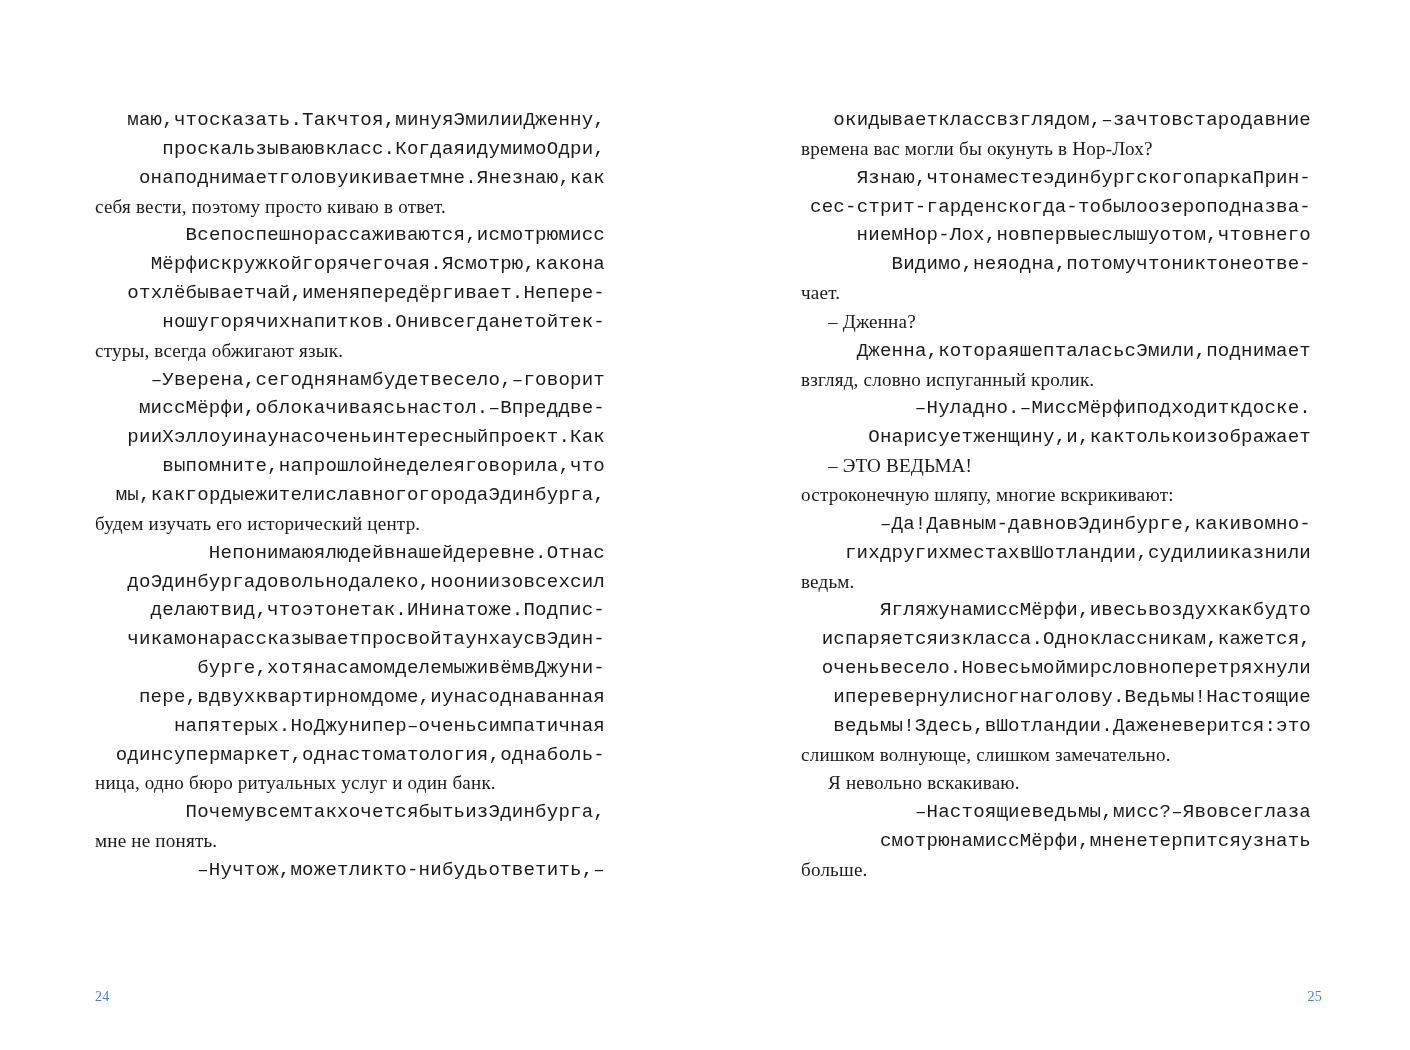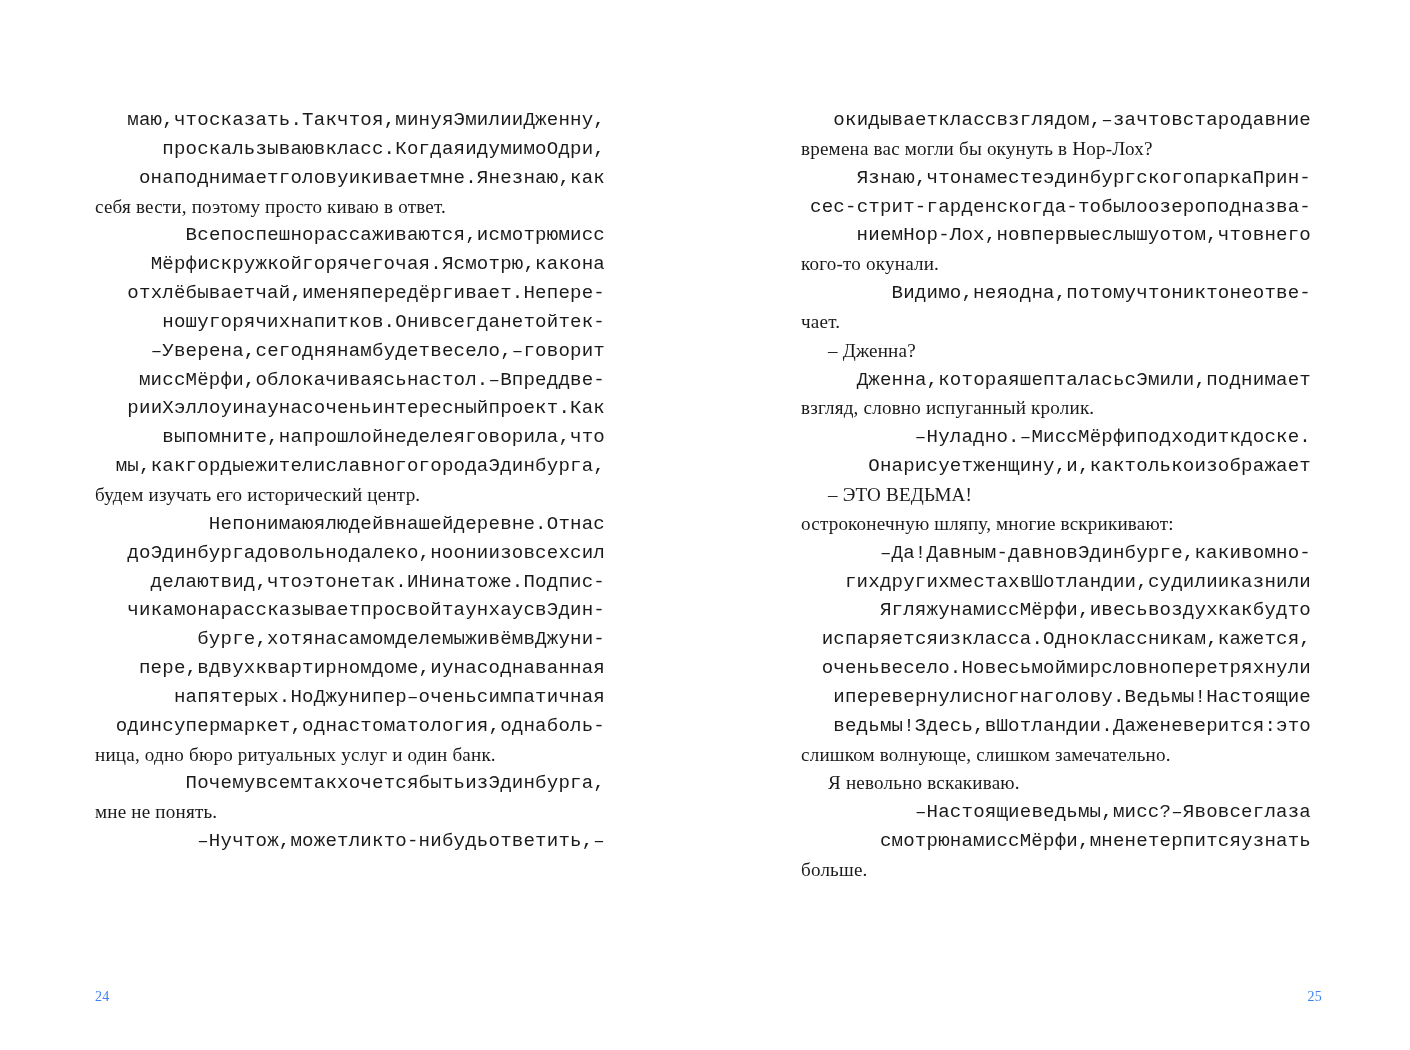--- a/index.html
+++ b/index.html
@@ -80,20 +80,21 @@
   <div class="page page-left">
     <div class="text-column" id="left-column">
         <div class="line just"><span class="w">маю,</span><span class="w">что</span><span class="w">сказать.</span><span class="w">Так</span><span class="w">что</span><span class="w">я,</span><span class="w">минуя</span><span class="w">Эмили</span><span class="w">и</span><span class="w">Дженну,</span></div>
         <div class="line just"><span class="w">проскальзываю</span><span class="w">в</span><span class="w">класс.</span><span class="w">Когда</span><span class="w">я</span><span class="w">иду</span><span class="w">мимо</span><span class="w">Одри,</span></div>
         <div class="line just"><span class="w">она</span><span class="w">поднимает</span><span class="w">голову</span><span class="w">и</span><span class="w">кивает</span><span class="w">мне.</span><span class="w">Я</span><span class="w">не</span><span class="w">знаю,</span><span class="w">как</span></div>
         <div class="line">себя вести, поэтому просто киваю в ответ.</div>
         <div class="line just indent"><span class="w">Все</span><span class="w">поспешно</span><span class="w">рассаживаются,</span><span class="w">и</span><span class="w">смотрю</span><span class="w">мисс</span></div>
         <div class="line just"><span class="w">Мёрфи</span><span class="w">с</span><span class="w">кружкой</span><span class="w">горячего</span><span class="w">чая.</span><span class="w">Я</span><span class="w">смотрю,</span><span class="w">как</span><span class="w">она</span></div>
         <div class="line just"><span class="w">отхлёбывает</span><span class="w">чай,</span><span class="w">и</span><span class="w">меня</span><span class="w">передёргивает.</span><span class="w">Не</span><span class="w">пере-</span></div>
         <div class="line just"><span class="w">ношу</span><span class="w">горячих</span><span class="w">напитков.</span><span class="w">Они</span><span class="w">всегда</span><span class="w">не</span><span class="w">той</span><span class="w">тек-</span></div>
+        <div class="line">стуры, всегда обжигают язык.</div>
         <div class="line just indent"><span class="w">–</span><span class="w">Уверена,</span><span class="w">сегодня</span><span class="w">нам</span><span class="w">будет</span><span class="w">весело,</span><span class="w">–</span><span class="w">говорит</span></div>
         <div class="line just"><span class="w">мисс</span><span class="w">Мёрфи,</span><span class="w">облокачиваясь</span><span class="w">на</span><span class="w">стол.</span><span class="w">–</span><span class="w">В</span><span class="w">преддве-</span></div>
         <div class="line just"><span class="w">рии</span><span class="w">Хэллоуина</span><span class="w">у</span><span class="w">нас</span><span class="w">очень</span><span class="w">интересный</span><span class="w">проект.</span><span class="w">Как</span></div>
         <div class="line just"><span class="w">вы</span><span class="w">помните,</span><span class="w">на</span><span class="w">прошлой</span><span class="w">неделе</span><span class="w">я</span><span class="w">говорила,</span><span class="w">что</span></div>
         <div class="line just"><span class="w">мы,</span><span class="w">как</span><span class="w">гордые</span><span class="w">жители</span><span class="w">славного</span><span class="w">города</span><span class="w">Эдинбурга,</span></div>
         <div class="line">будем изучать его исторический центр.</div>
         <div class="line just indent"><span class="w">Не</span><span class="w">понимаю</span><span class="w">я</span><span class="w">людей</span><span class="w">в</span><span class="w">нашей</span><span class="w">деревне.</span><span class="w">От</span><span class="w">нас</span></div>
         <div class="line just"><span class="w">до</span><span class="w">Эдинбурга</span><span class="w">довольно</span><span class="w">далеко,</span><span class="w">но</span><span class="w">они</span><span class="w">изо</span><span class="w">всех</span><span class="w">сил</span></div>
         <div class="line just"><span class="w">делают</span><span class="w">вид,</span><span class="w">что</span><span class="w">это</span><span class="w">не</span><span class="w">так.</span><span class="w">И</span><span class="w">Нина</span><span class="w">тоже.</span><span class="w">Подпис-</span></div>
         <div class="line just"><span class="w">чикам</span><span class="w">она</span><span class="w">рассказывает</span><span class="w">про</span><span class="w">свой</span><span class="w">таунхаус</span><span class="w">в</span><span class="w">Эдин-</span></div>
@@ -109,32 +110,32 @@
     <div class="folio folio-left">24</div>
   </div>
 
   <div class="page page-right">
     <div class="text-column" id="right-column">
         <div class="line just"><span class="w">окидывает</span><span class="w">класс</span><span class="w">взглядом,</span><span class="w">–</span><span class="w">за</span><span class="w">что</span><span class="w">в</span><span class="w">стародавние</span></div>
         <div class="line">времена вас могли бы окунуть в Нор-Лох?</div>
         <div class="line just indent"><span class="w">Я</span><span class="w">знаю,</span><span class="w">что</span><span class="w">на</span><span class="w">месте</span><span class="w">эдинбургского</span><span class="w">парка</span><span class="w">Прин-</span></div>
         <div class="line just"><span class="w">сес-стрит-гарденс</span><span class="w">когда-то</span><span class="w">было</span><span class="w">озеро</span><span class="w">под</span><span class="w">назва-</span></div>
         <div class="line just"><span class="w">нием</span><span class="w">Нор-Лох,</span><span class="w">но</span><span class="w">впервые</span><span class="w">слышу</span><span class="w">о</span><span class="w">том,</span><span class="w">что</span><span class="w">в</span><span class="w">него</span></div>
-        <div class="line">кого-то окунали.</div>
         <div class="line just indent"><span class="w">Видимо,</span><span class="w">не</span><span class="w">я</span><span class="w">одна,</span><span class="w">потому</span><span class="w">что</span><span class="w">никто</span><span class="w">не</span><span class="w">отве-</span></div>
         <div class="line">чает.</div>
         <div class="line indent">– Дженна?</div>
         <div class="line just indent"><span class="w">Дженна,</span><span class="w">которая</span><span class="w">шепталась</span><span class="w">с</span><span class="w">Эмили,</span><span class="w">поднимает</span></div>
         <div class="line">взгляд, словно испуганный кролик.</div>
         <div class="line just indent"><span class="w">–</span><span class="w">Ну</span><span class="w">ладно.</span><span class="w">–</span><span class="w">Мисс</span><span class="w">Мёрфи</span><span class="w">подходит</span><span class="w">к</span><span class="w">доске.</span></div>
         <div class="line just"><span class="w">Она</span><span class="w">рисует</span><span class="w">женщину,</span><span class="w">и,</span><span class="w">как</span><span class="w">только</span><span class="w">изображает</span></div>
         <div class="line indent">– ЭТО ВЕДЬМА!</div>
         <div class="line">остроконечную шляпу, многие вскрикивают:</div>
         <div class="line just indent"><span class="w">–</span><span class="w">Да!</span><span class="w">Давным-давно</span><span class="w">в</span><span class="w">Эдинбурге,</span><span class="w">как</span><span class="w">и</span><span class="w">во</span><span class="w">мно-</span></div>
         <div class="line just"><span class="w">гих</span><span class="w">других</span><span class="w">местах</span><span class="w">в</span><span class="w">Шотландии,</span><span class="w">судили</span><span class="w">и</span><span class="w">казнили</span></div>
+        <div class="line">ведьм.</div>
         <div class="line just indent"><span class="w">Я</span><span class="w">гляжу</span><span class="w">на</span><span class="w">мисс</span><span class="w">Мёрфи,</span><span class="w">и</span><span class="w">весь</span><span class="w">воздух</span><span class="w">как</span><span class="w">будто</span></div>
         <div class="line just"><span class="w">испаряется</span><span class="w">из</span><span class="w">класса.</span><span class="w">Одноклассникам,</span><span class="w">кажется,</span></div>
         <div class="line just"><span class="w">очень</span><span class="w">весело.</span><span class="w">Но</span><span class="w">весь</span><span class="w">мой</span><span class="w">мир</span><span class="w">словно</span><span class="w">перетряхнули</span></div>
         <div class="line just"><span class="w">и</span><span class="w">перевернули</span><span class="w">с</span><span class="w">ног</span><span class="w">на</span><span class="w">голову.</span><span class="w">Ведьмы!</span><span class="w">Настоящие</span></div>
         <div class="line just"><span class="w">ведьмы!</span><span class="w">Здесь,</span><span class="w">в</span><span class="w">Шотландии.</span><span class="w">Даже</span><span class="w">не</span><span class="w">верится:</span><span class="w">это</span></div>
         <div class="line">слишком волнующе, слишком замечательно.</div>
         <div class="line indent">Я невольно вскакиваю.</div>
         <div class="line just indent"><span class="w">–</span><span class="w">Настоящие</span><span class="w">ведьмы,</span><span class="w">мисс?</span><span class="w">–</span><span class="w">Я</span><span class="w">во</span><span class="w">все</span><span class="w">глаза</span></div>
         <div class="line just"><span class="w">смотрю</span><span class="w">на</span><span class="w">мисс</span><span class="w">Мёрфи,</span><span class="w">мне</span><span class="w">не</span><span class="w">терпится</span><span class="w">узнать</span></div>
         <div class="line">больше.</div>

